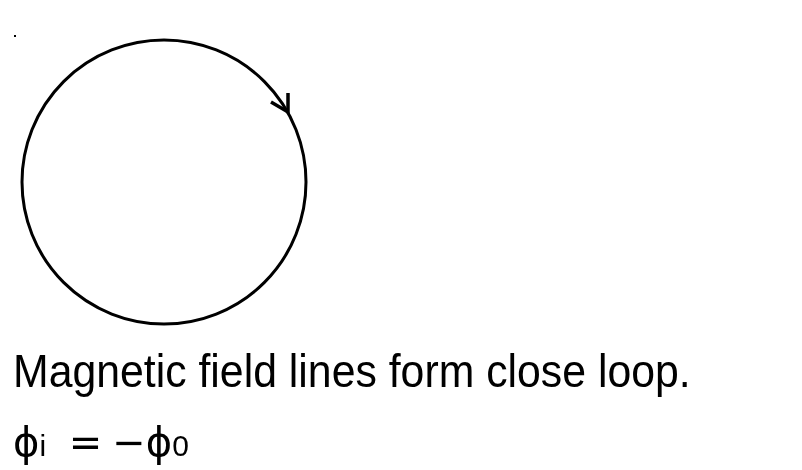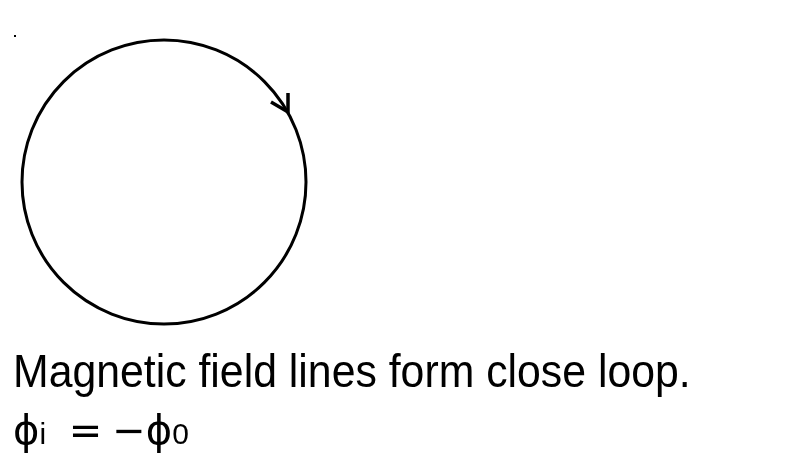--- a/index.html
+++ b/index.html
@@ -1,19 +1,19 @@
 <!DOCTYPE html>
 <html><head>
 <meta charset="utf-8">
 <style>
   html, body { margin:0; padding:0; background:#ffffff; }
   body { width:802px; height:470px; position:relative; overflow:hidden; font-family:"Liberation Sans", sans-serif; color:#000; }
   #diagram { position:absolute; left:0; top:0; }
   .caption { position:absolute; left:13px; top:343px; font-size:46px; line-height:56px; white-space:nowrap; transform:scaleX(0.93); transform-origin:left top; }
-  .equation { position:absolute; left:13px; top:406px; font-size:40px; line-height:48px; white-space:nowrap; font-family:"DejaVu Sans", sans-serif; }
+  .equation { position:absolute; left:13px; top:418px; font-size:40px; line-height:48px; white-space:nowrap; font-family:"DejaVu Sans", sans-serif; }
   .equation .sub { font-family:"Liberation Sans", sans-serif; font-size:30px; }
   .equation .op { margin:0 10px; }
 </style>
 </head>
 <body>
 
 <svg id="diagram" width="802" height="340">
   <rect x="14" y="35" width="2" height="2" fill="#000"></rect>
   <circle cx="164" cy="182" r="142" fill="none" stroke="#000" stroke-width="3"></circle>
   <path d="M271 102 L288 112 L288 93" fill="none" stroke="#000" stroke-width="3.5" stroke-linejoin="miter"></path>

